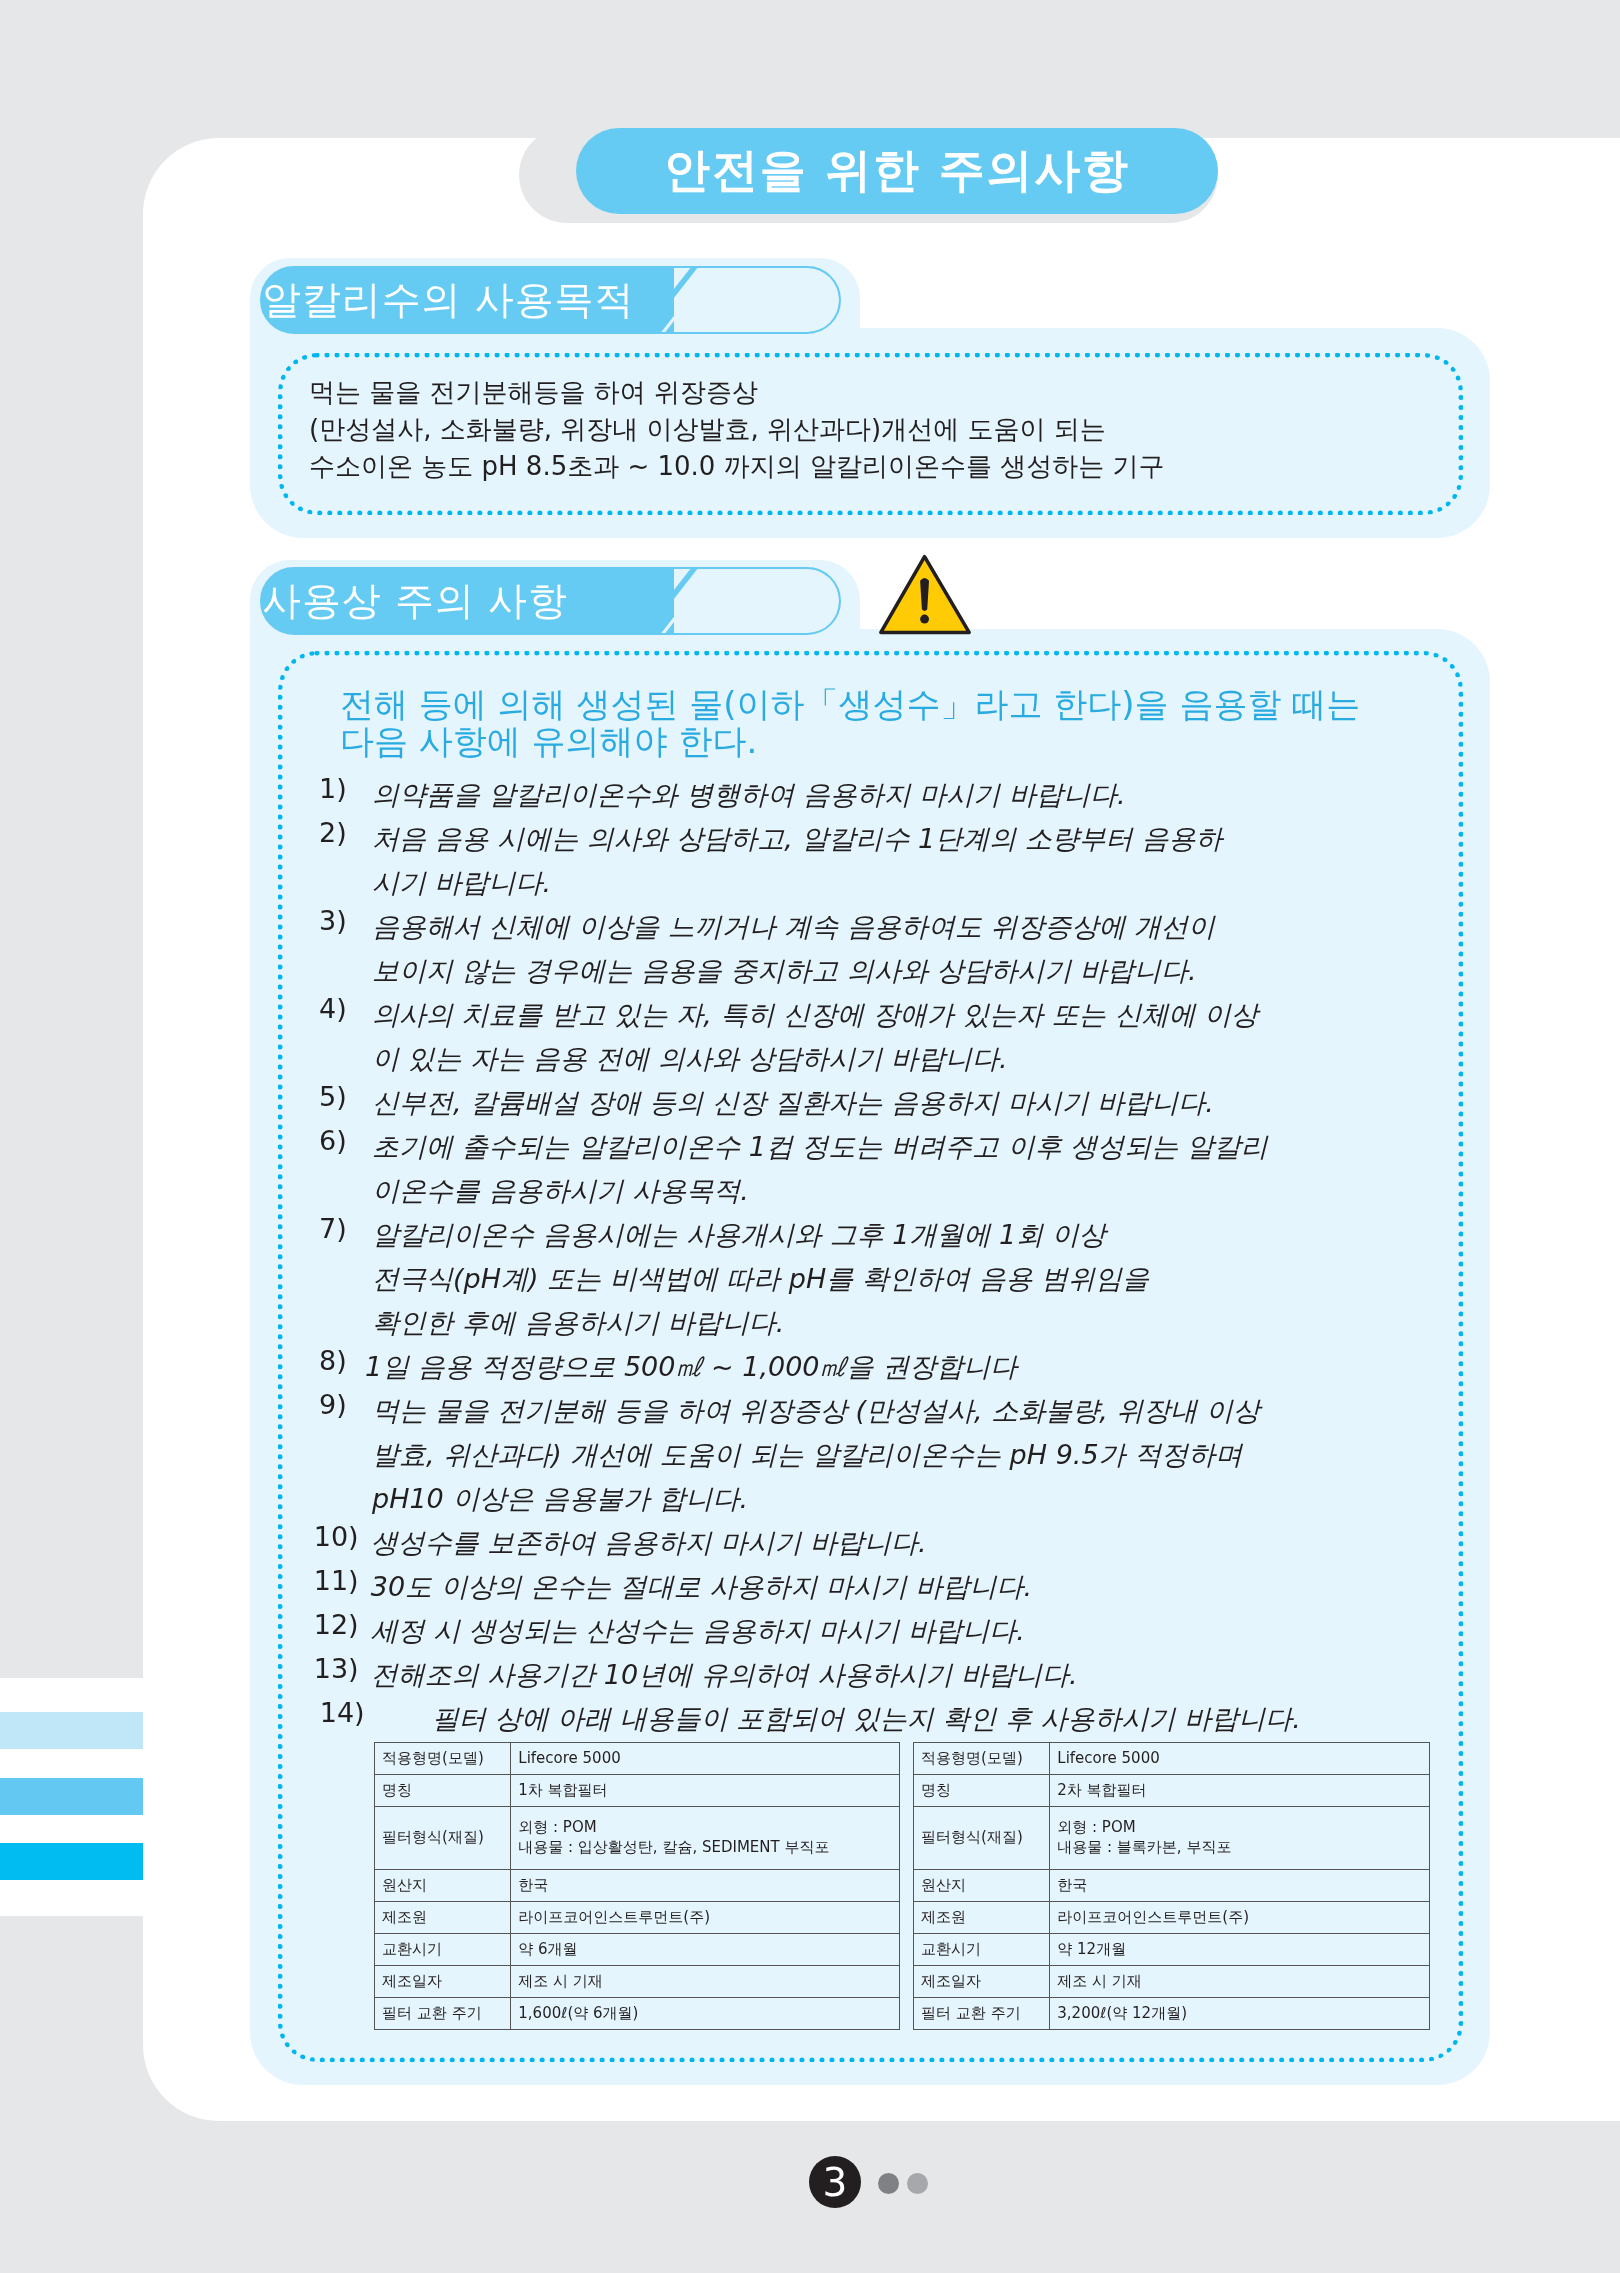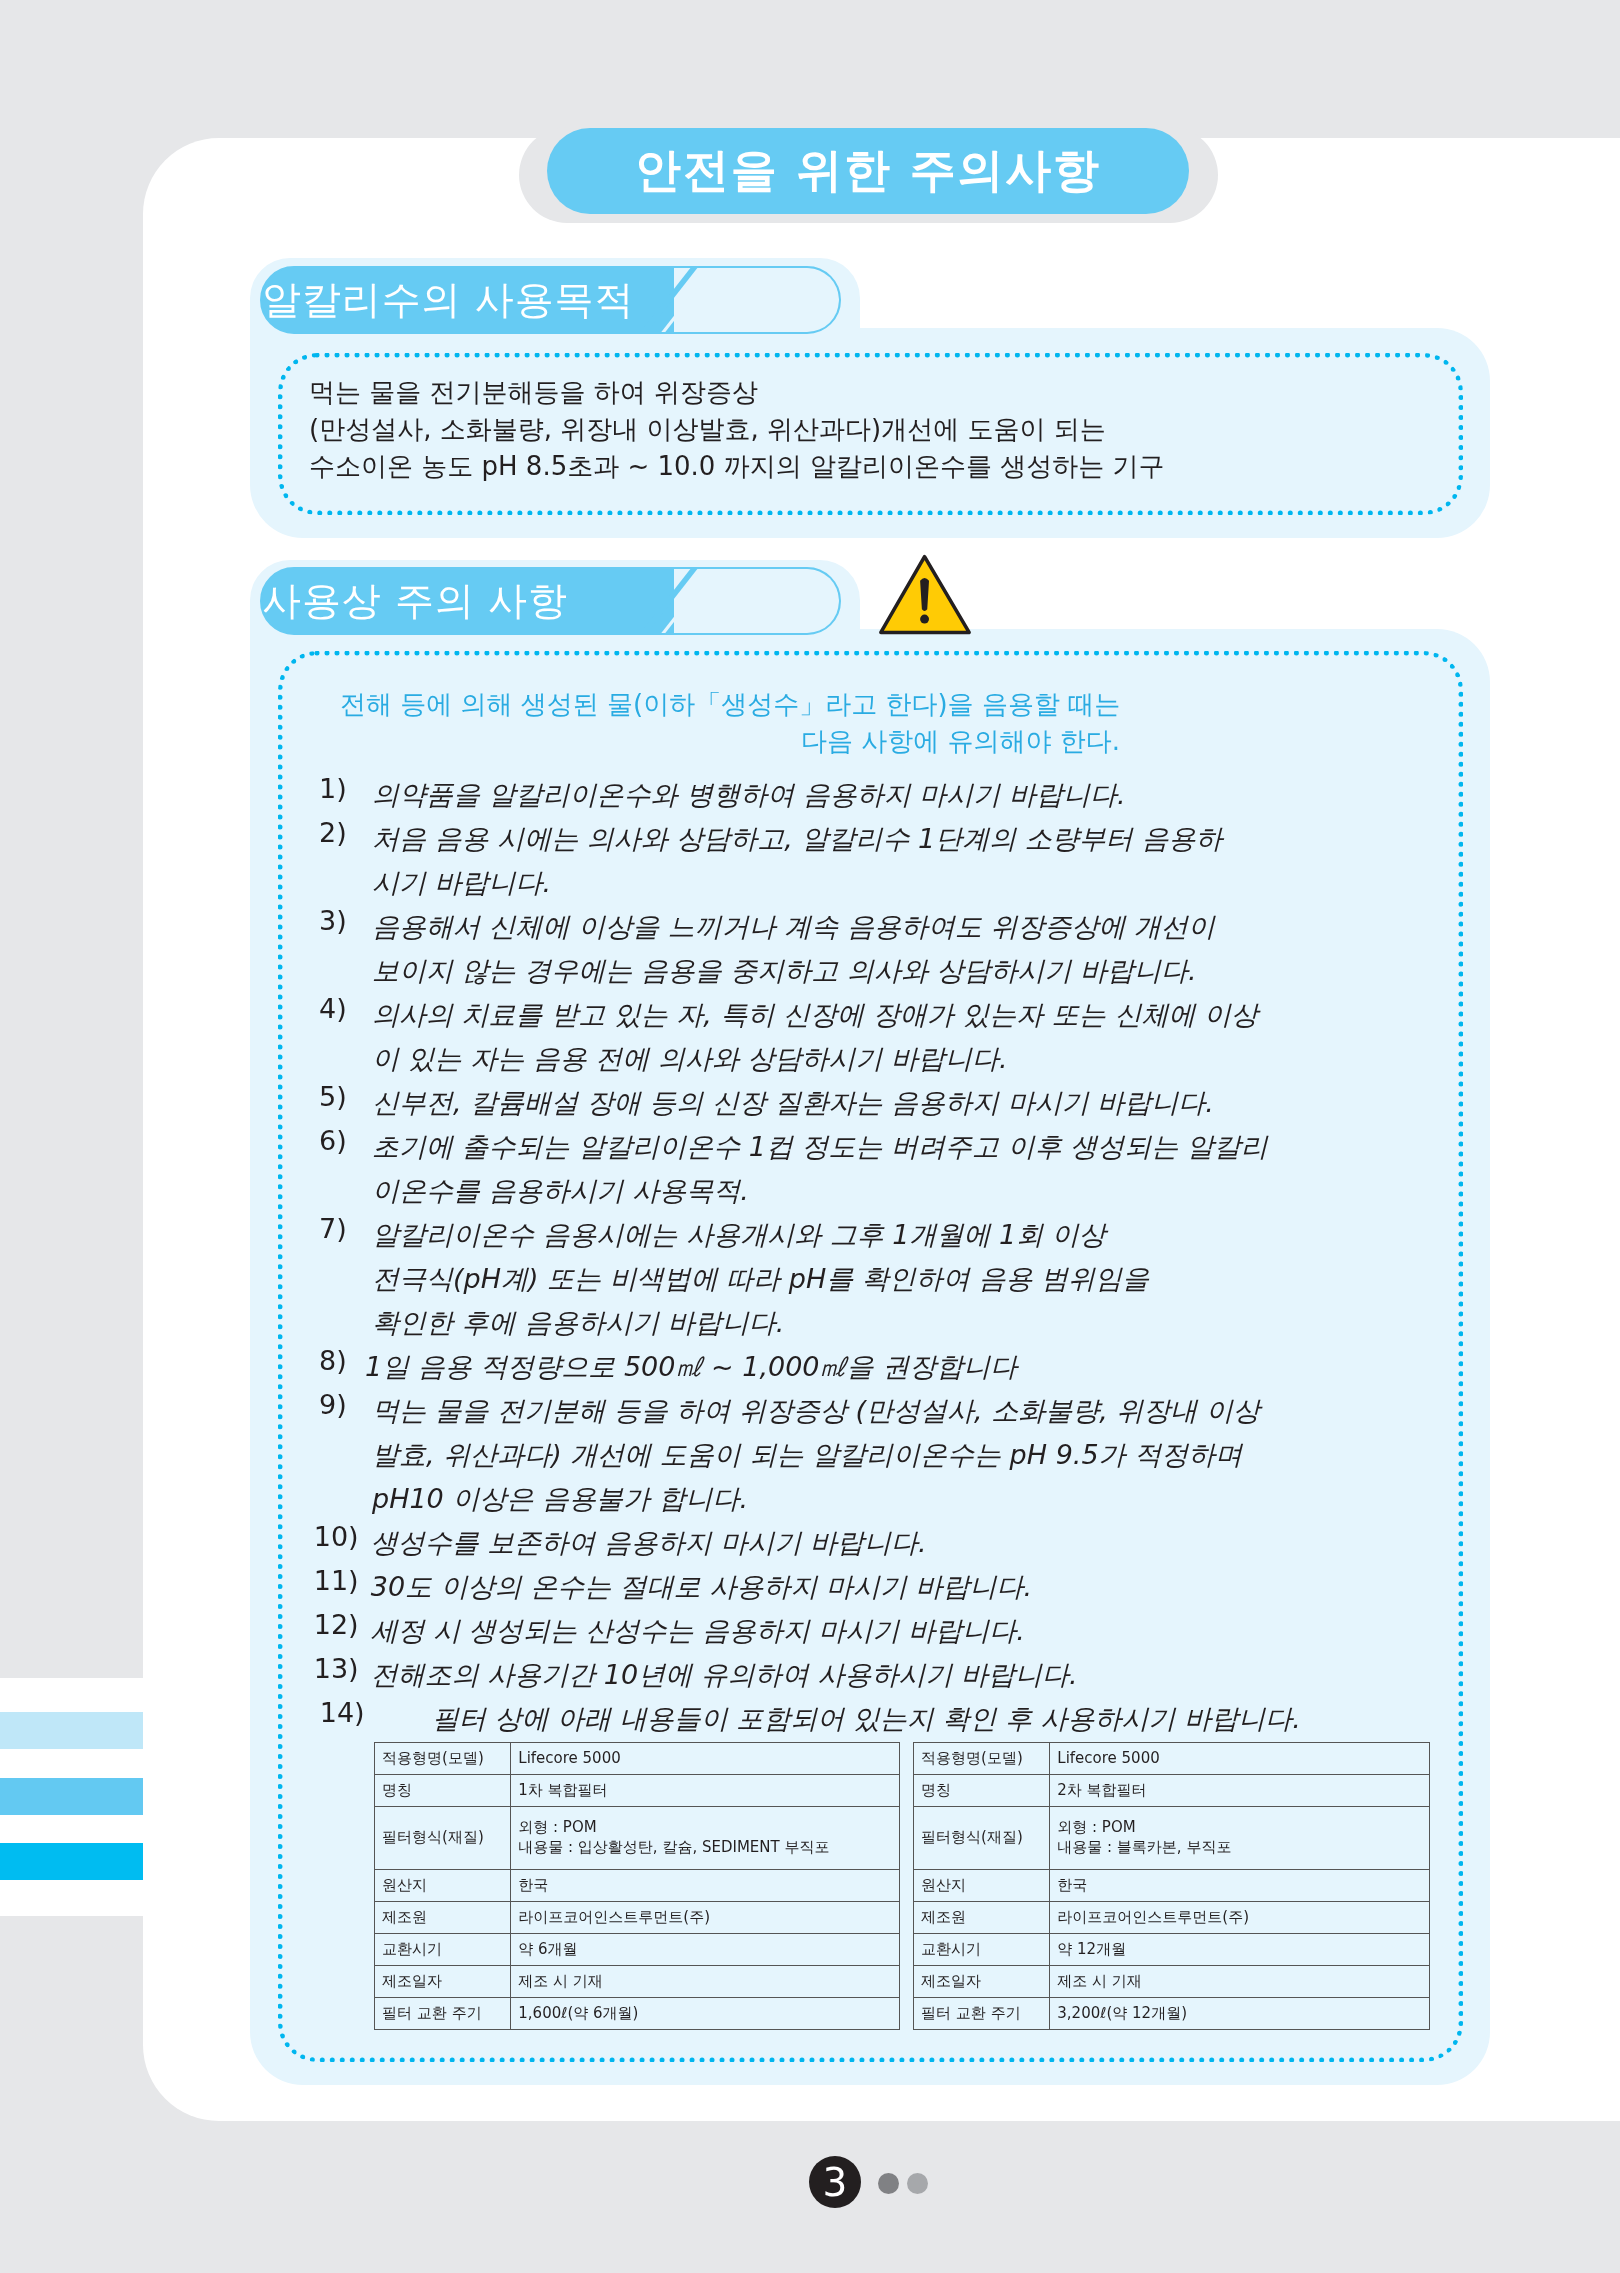--- a/index.html
+++ b/index.html
@@ -11,21 +11,21 @@
   .page-card {
     position:absolute; left:143px; top:138px; width:1478px; height:1983px;
     background:#ffffff; border-radius:76px 0 0 76px;
   }
   
   .title-outer {
     position:absolute; left:519px; top:127px; width:699px; height:96px;
     background:#e6e7e9; border-radius:48px;
   }
   .title-pill {
-    position:absolute; left:547px; top:128px; width:642px; height:86px;
+    position:absolute; left:576px; top:128px; width:642px; height:86px;
     background:#66cbf3; border-radius:43px;
     display:flex; align-items:center; justify-content:center;
     color:#fff; font-weight:bold; font-size:46px; letter-spacing:1.8px;
   }
   
   .panel {
     position:absolute; background:#e5f5fd; border-radius:53px;
   }
   .panel-tab {
     position:absolute; background:#e5f5fd; border-radius:40px 40px 0 0;
@@ -48,21 +48,21 @@
   }
   .dotted {
     position:absolute; border:5.3px dotted #00b6ef; border-radius:39px; box-sizing:border-box;
   }
   .purpose-text {
     position:absolute; left:309px; top:374px;
     font-size:26px; line-height:37px; color:#231f20;
   }
   .intro {
     position:absolute; left:340px; top:686px;
-    font-size:26px; line-height:37px; color:#29abe2;text-align:right;
+    font-size:34px; line-height:37px; color:#29abe2;
   }
   .list {
     position:absolute; left:319px; top:773px; width:1043px;
     font-size:27px; color:#231f20;
   }
   .list .item { display:flex; }
   .list .num { width:53px; flex:none; }
   .list .body { flex:1; }
   .list .line { height:44px; line-height:44px; white-space:nowrap;font-style:italic; }
   .warn {

